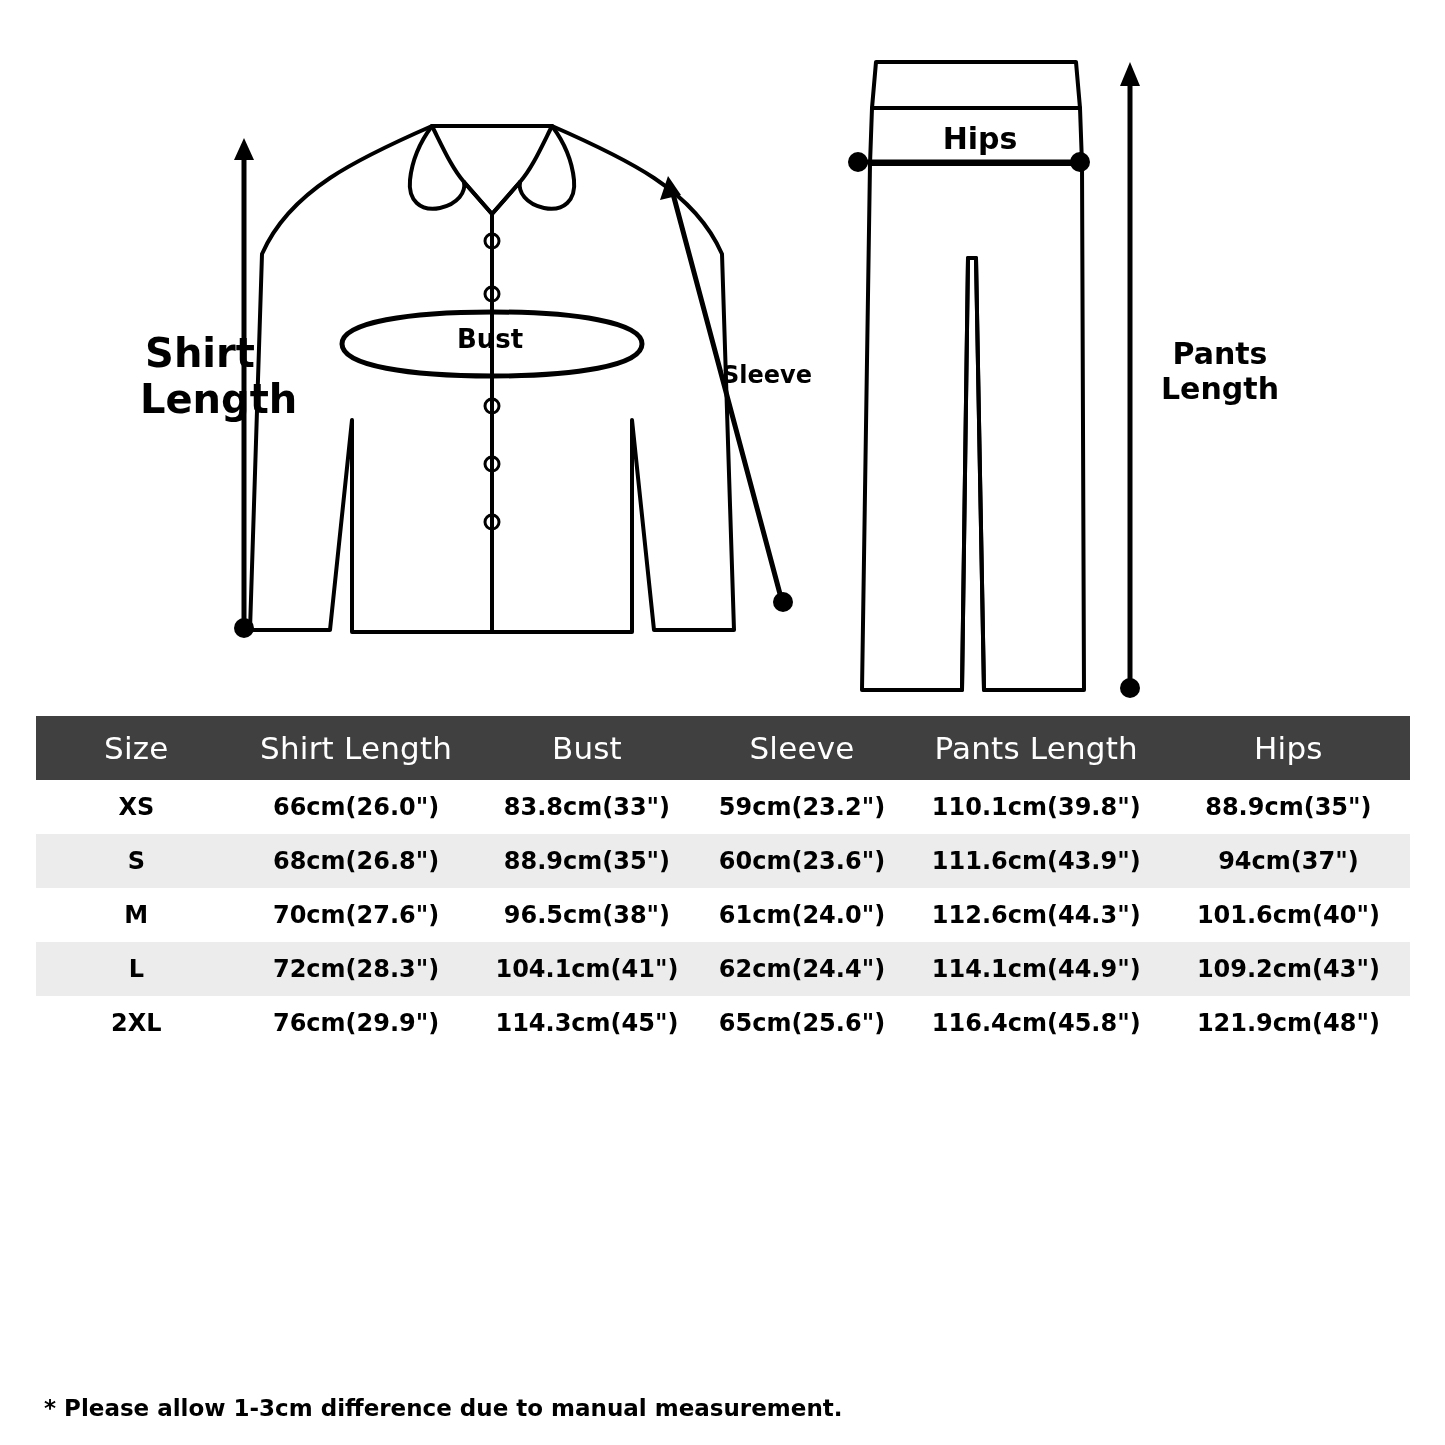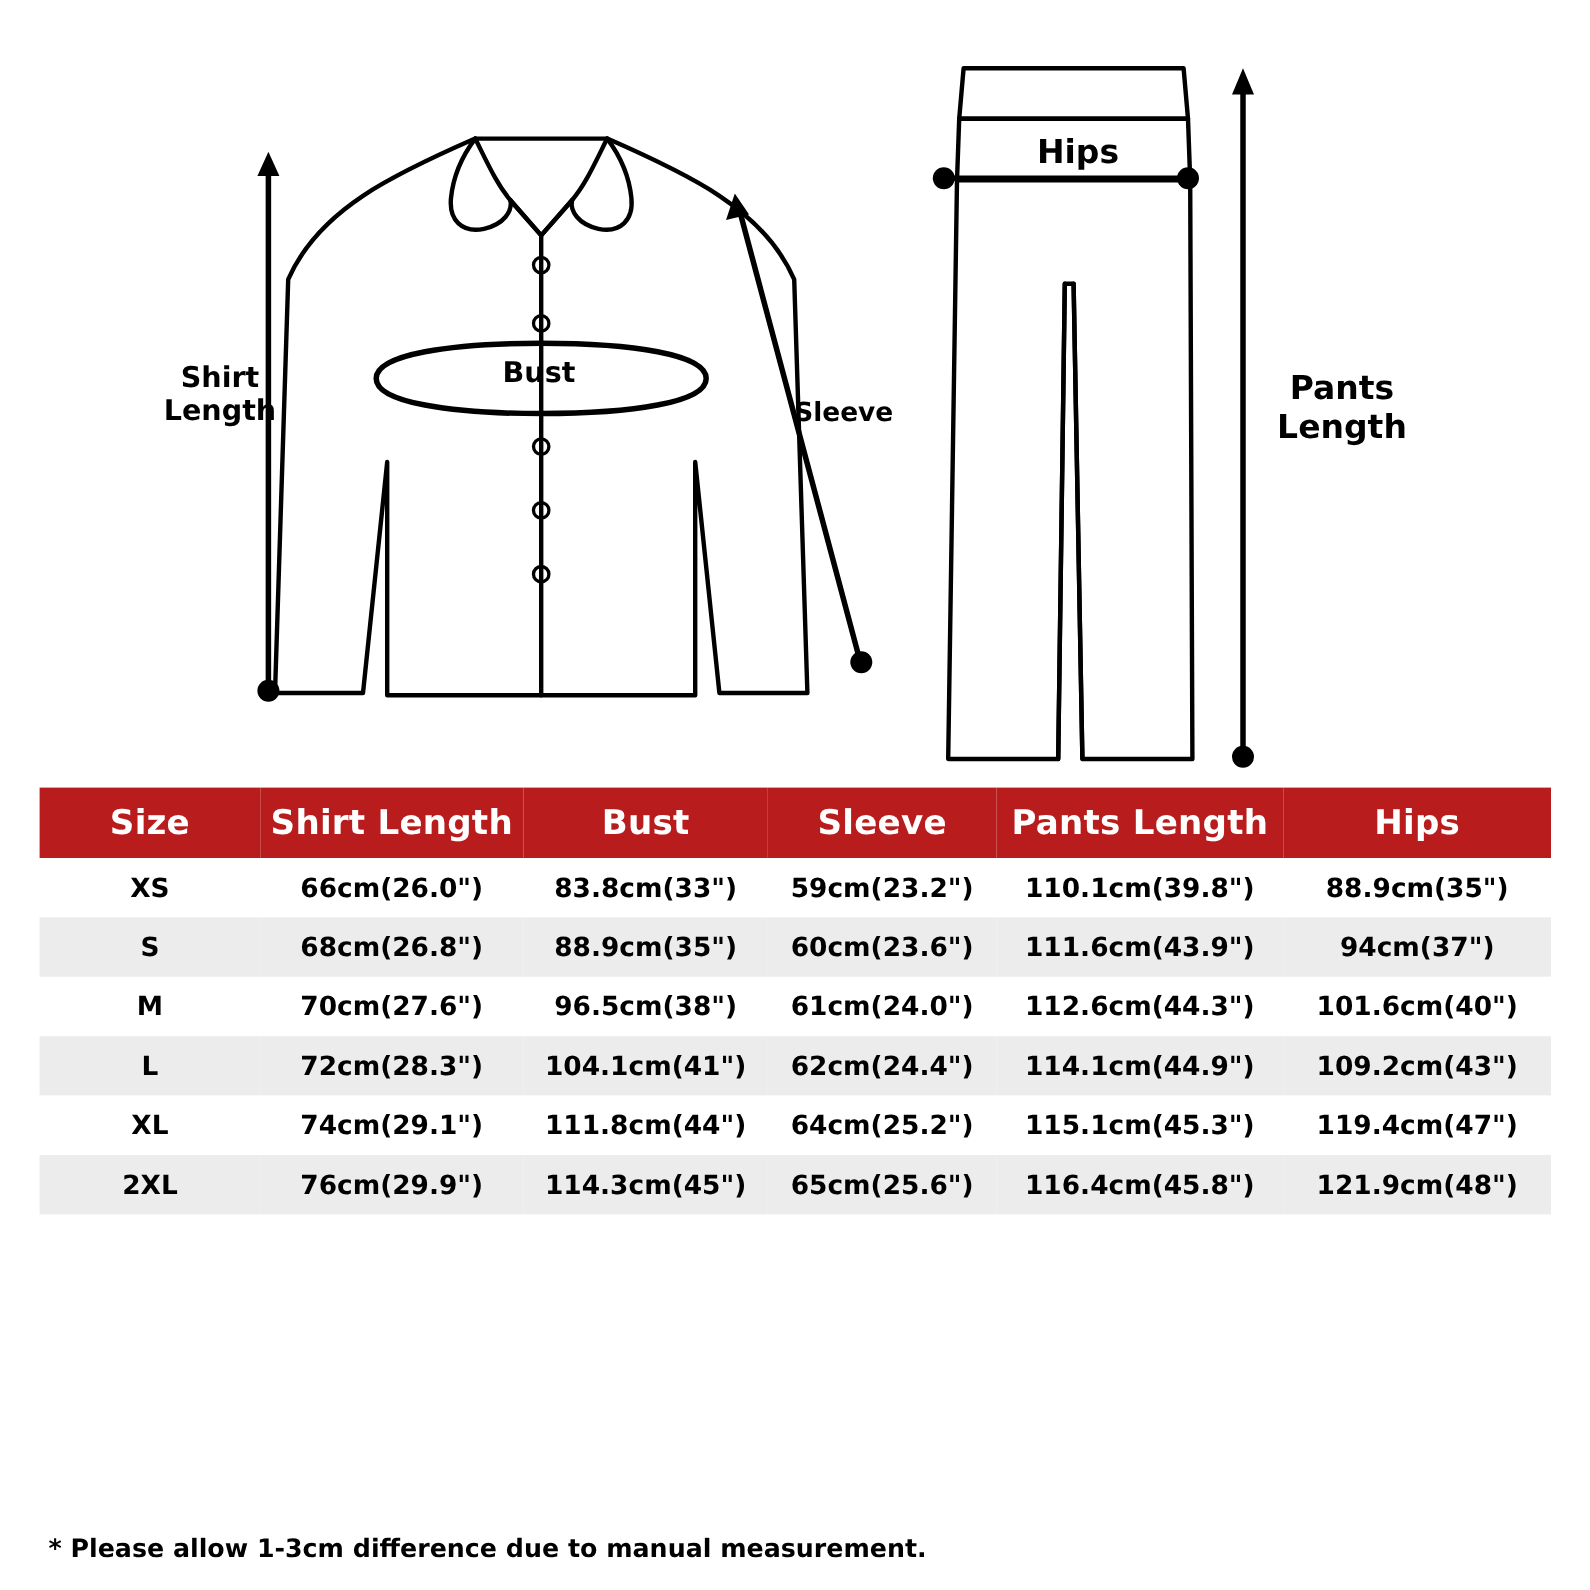--- a/index.html
+++ b/index.html
@@ -23,43 +23,43 @@
   .diagram svg { display: block; }
 
   .dlabel {
     position: absolute;
     font-weight: bold;
     color: #000;
     text-align: center;
     line-height: 1.15;
     white-space: pre-line;
   }
-  #label-shirt-length { left: 140px; top: 330px; width: 120px; font-size: 26px; }
+  #label-shirt-length { left: 140px; top: 330px; width: 120px; font-size: 40px; }
   #label-bust        { left: 430px; top: 325px; width: 120px; font-size: 26px; }
   #label-sleeve      { left: 722px; top: 362px; width: 110px; font-size: 24px; text-align: left;}
   #label-hips        { left: 920px; top: 122px; width: 120px; font-size: 30px; }
   #label-pants-length{ left: 1150px; top: 337px; width: 140px; font-size: 30px; }
 
   
   .table-wrap {
     position: absolute;
     left: 36px;
     top: 716px;
     width: 1374px;
   }
   table.size-table {
     width: 100%;
     border-collapse: collapse;
     table-layout: fixed;
   }
   table.size-table thead th {
-    background: #b91c1c;
+    background: #404040;
     color: #ffffff;
     font-size: 31px;
-    font-weight: bold;
+    font-weight: normal;
     padding: 14px 2px;
     text-align: center;
     letter-spacing: 0.2px;
   }
   table.size-table tbody td {
     font-size: 24px;
     font-weight: bold;
     text-align: center;
     padding: 13px 2px;
     color: #000;
@@ -220,28 +220,20 @@
       </tr>
       <tr>
         <td>L</td>
         <td>72cm(28.3")</td>
         <td>104.1cm(41")</td>
         <td>62cm(24.4")</td>
         <td>114.1cm(44.9")</td>
         <td>109.2cm(43")</td>
       </tr>
       <tr>
-        <td>XL</td>
-        <td>74cm(29.1")</td>
-        <td>111.8cm(44")</td>
-        <td>64cm(25.2")</td>
-        <td>115.1cm(45.3")</td>
-        <td>119.4cm(47")</td>
-      </tr>
-      <tr>
         <td>2XL</td>
         <td>76cm(29.9")</td>
         <td>114.3cm(45")</td>
         <td>65cm(25.6")</td>
         <td>116.4cm(45.8")</td>
         <td>121.9cm(48")</td>
       </tr>
     </tbody>
   </table>
 </div>

